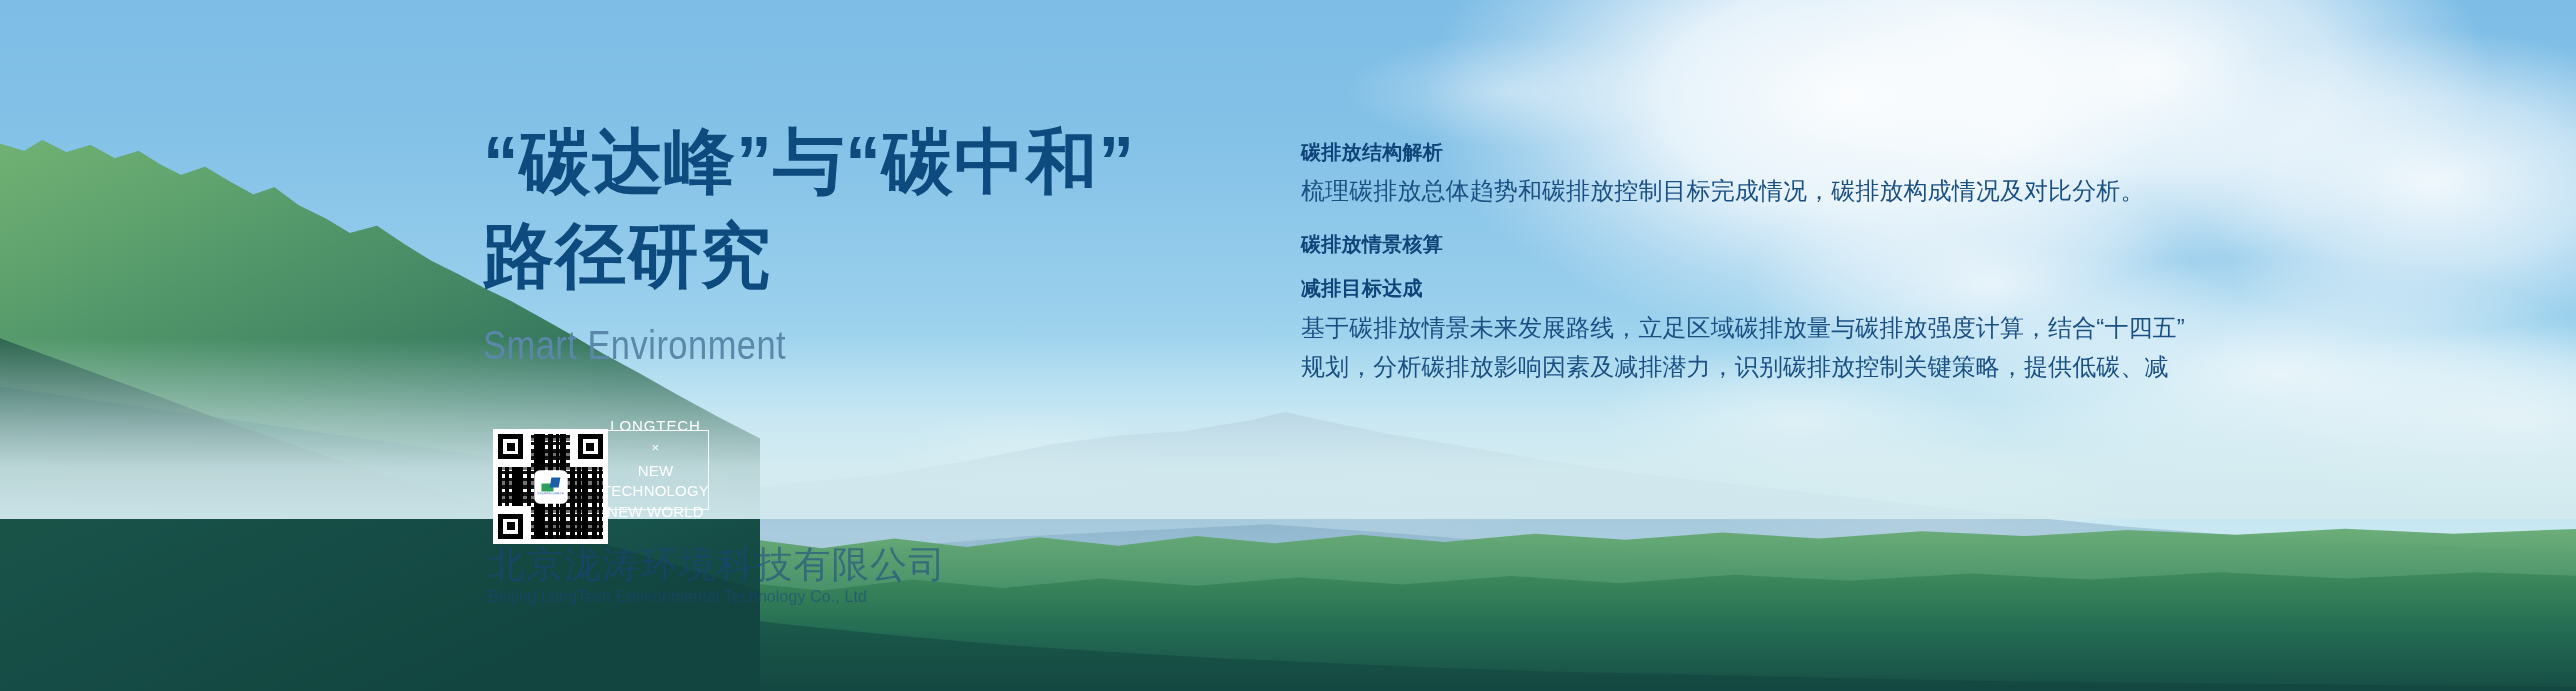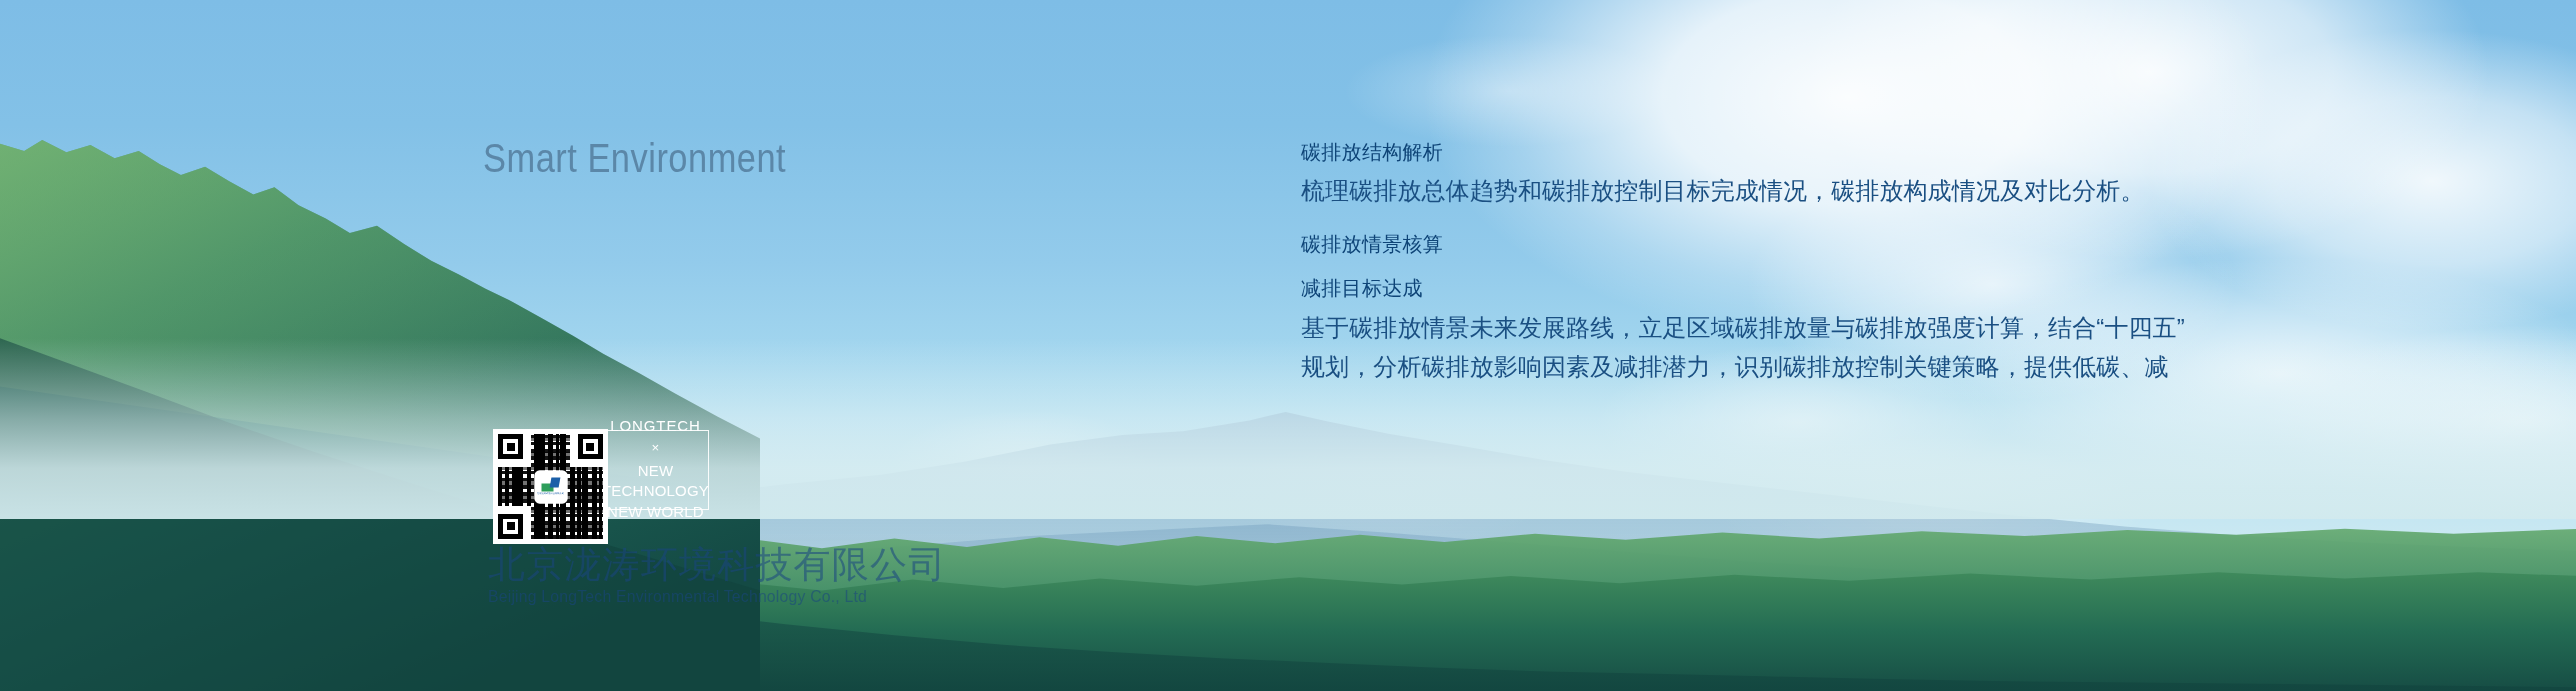--- a/index.html
+++ b/index.html
@@ -126,21 +126,21 @@
     pointer-events:none;
   }
   .wm-cn{font-size:37px;font-weight:400;letter-spacing:1.2px;line-height:1.05;white-space:nowrap;}
   .wm-en{font-size:16.3px;font-weight:400;letter-spacing:0.2px;margin-top:2.4px;white-space:nowrap;transform:scaleX(.97);transform-origin:left center;}
 
   
   .info-col{position:absolute;left:1301px;top:140px;width:875px;}
   .info-block{margin-bottom:20.5px;}
   .info-block:last-child{margin-bottom:16px;}
   .info-head{
-    font-size:20px;font-weight:normal;color:#0e4477;
+    font-size:20px;font-weight:bold;color:#0e4477;
     letter-spacing:0.3px;line-height:1.2;margin-bottom:8.4px;
   }
   .info-body{
     font-size:24px;font-weight:400;color:#1a4f82;
     line-height:1.62;letter-spacing:0.1px;
   }
   .info-body div{white-space:nowrap;}
 </style>
 </head>
 <body>
@@ -201,20 +201,22 @@
       </linearGradient>
     </defs>
     <path d="M0,238 L40,250 L70,232 L110,252 L150,240 L190,262 L230,250 L265,272 L300,290 L340,276 L380,300 L420,322 L455,310 L495,340 L540,362 L580,386 L625,374 L670,404 L715,432 L760,454 L805,478 L850,500 L900,528 L950,556 L1000,586 L1060,618 L1120,652 L1190,690 L1260,726 L1260,1146 L0,1146 Z" fill="url(#hillG)"></path>
     <path d="M0,238 L40,250 L70,232 L110,252 L150,240 L190,262 L230,250 L265,272 L300,290 L340,276 L380,300 L420,322 L455,310 L495,340 L540,362 L580,386 L625,374 L670,404 L715,432 L760,454 L805,478 L850,500 L900,528 L950,556 L1000,586 L1060,618 L1120,652 L1190,690 L1260,726 L1260,820 L0,640 Z" fill="url(#hillHi)"></path>
     <path d="M0,560 L120,604 L240,648 L380,700 L520,748 L680,800 L840,850 L1000,900 L1160,948 L1260,978 L1260,1146 L0,1146 Z" fill="#11413d" opacity="0.58"></path>
   </svg>
 
   <div class="haze" style="height:181px;bottom:auto;top:338px;"></div>
 
   <div class="title-wrap">
+    <div class="title-line">“碳达峰”与“碳中和”</div>
+    <div class="title-line">路径研究</div>
     <div class="subtitle">Smart Environment</div>
   </div>
 
   <div class="media-row">
 
     <div class="qr-card">
       <div class="qr-grid">
         <div class="qr-quiet" style="left:25px;top:0;width:7.2px;height:33px;"></div>
         <div class="qr-quiet" style="right:25px;top:0;width:7.2px;height:33px;"></div>
         <div class="qr-quiet" style="left:0;top:25px;width:33px;height:7.2px;"></div>

